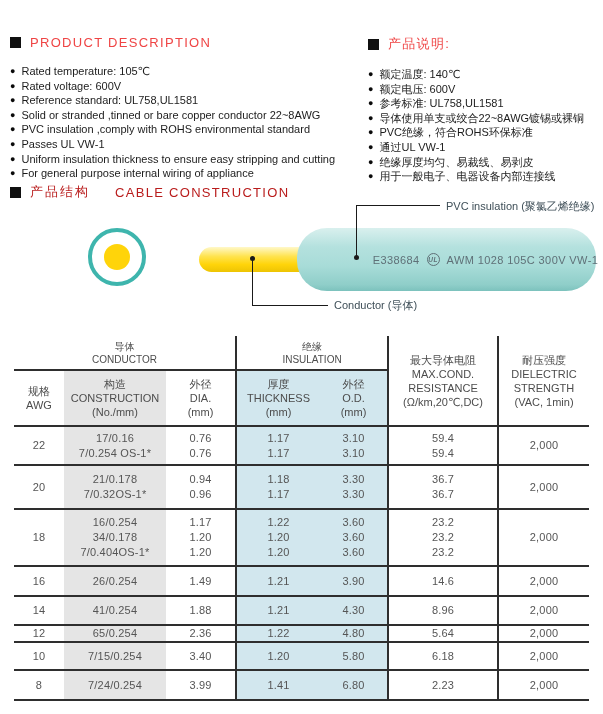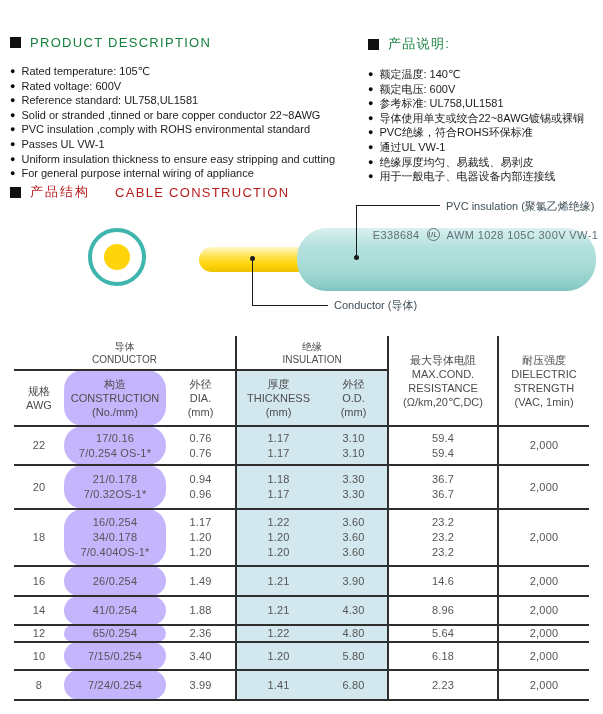--- a/index.html
+++ b/index.html
@@ -8,54 +8,54 @@
     width:603px; height:714px;
     font-family:"Liberation Sans","DejaVu Sans",sans-serif;
     color:#222;
   }
   .page { position:relative; width:603px; height:714px; background:#fff; overflow:hidden; }
 
   
   .top-col { position:absolute; top:35px; }
   .col-en { left:10px; width:352px; }
   .col-cn { left:368px; width:232px; }
-  .sec-title { display:flex; align-items:center; gap:9px; font-size:13px; letter-spacing:1.3px; color:#15803d; margin-bottom:15px; white-space:nowrap; }
+  .sec-title { display:flex; align-items:center; gap:9px; font-size:13px; letter-spacing:1.3px; color:#ef4444; margin-bottom:15px; white-space:nowrap; }
   .sq { width:11px; height:11px; background:#101010; flex:0 0 auto; }
   .bullets { list-style:none; font-size:11px; line-height:13.6px; color:#1c1c1c; }
   .bullets li { display:flex; gap:6px; white-space:nowrap; align-items:baseline; }
   .dot { font-size:9px; color:#0a0a0a; transform:translateY(-1px); flex:0 0 auto; }
 
   
   .construction-title { position:absolute; left:10px; top:183px; display:flex; align-items:center; gap:9px; font-size:13px; color:#b91c1c; }
   .construction-title .cn { letter-spacing:2px; }
   .construction-title .en { letter-spacing:1.3px; margin-left:16px; }
 
   .diagram { position:absolute; left:0; top:195px; width:603px; height:138px; }
   .xsec-ring { position:absolute; left:88px; top:33px; width:58px; height:58px; border-radius:50%; border:4px solid #3eb5ad; background:#fff; display:flex; align-items:center; justify-content:center; }
   .xsec-core { width:26px; height:26px; border-radius:50%; background:#ffd40a; }
   .conductor-rod { position:absolute; left:199px; top:52px; width:119px; height:25px; border-radius:13px;
     background:linear-gradient(#fff8c9 0%, #ffe34d 38%, #ffd40a 70%, #edc403 100%); }
   .insulation-body { position:absolute; left:297px; top:33px; width:299px; height:63px; border-radius:30px;
     background:linear-gradient(#d9f0ee 0%, #b4e1de 30%, #a8dcd8 60%, #8fcec9 90%, #7cc2bd 100%);
-    display:flex; align-items:flex-start; justify-content:center; padding-left:78px; }
+    display:flex; align-items:center; justify-content:center; padding-left:78px; }
   .marking { display:flex; align-items:center; gap:7px; font-size:11px; letter-spacing:0.4px; color:#5f7077; white-space:nowrap; }
   .ul-badge { display:inline-flex; align-items:center; justify-content:center; width:13px; height:13px; border:1.5px solid #5f7077; border-radius:50%; font-size:6.5px; font-weight:bold; font-style:italic; color:#5f7077; }
 
   .leader-v { position:absolute; width:1px; background:#1a1a1a; }
   .leader-h { position:absolute; height:1px; background:#1a1a1a; }
   .leader-dot { position:absolute; width:5px; height:5px; border-radius:50%; background:#1a1a1a; }
   .callout { position:absolute; font-size:11px; color:#3f4f58; white-space:nowrap; }
 
   
   .spec-table { position:absolute; left:14px; top:336px; border-collapse:collapse; table-layout:fixed; width:575px; font-size:11px; color:#555; }
   .spec-table th, .spec-table td { font-weight:normal; text-align:center; vertical-align:middle; padding:0; }
   .pre { white-space:pre-line; }
   .bb { border-bottom:2px solid #2e2e2e; }
   .br { border-right:2px solid #2e2e2e; }
-  .yellow { background:#c4b5fd;border-radius:19px; }
+  .yellow { background:#e5e5e5; }
   .blue { background:#d2e7ee; }
   .grp { font-size:10px; line-height:13px; color:#4c4c4c; }
   .hdr { font-size:11px; line-height:14px; color:#4c4c4c; }
   .cell { line-height:15px; letter-spacing:0.2px; }
   .vt { vertical-align:top; padding-top:5px; }
   .h-grp { height:34px; } .h-hdr { height:56px; }
   .h-r0 { height:39px; } .h-r1 { height:44px; } .h-r2 { height:57px; }
   .h-r3 { height:30px; } .h-r4 { height:29px; } .h-r5 { height:16px; }
   .h-r6 { height:28px; } .h-r7 { height:30px; }
 </style>

